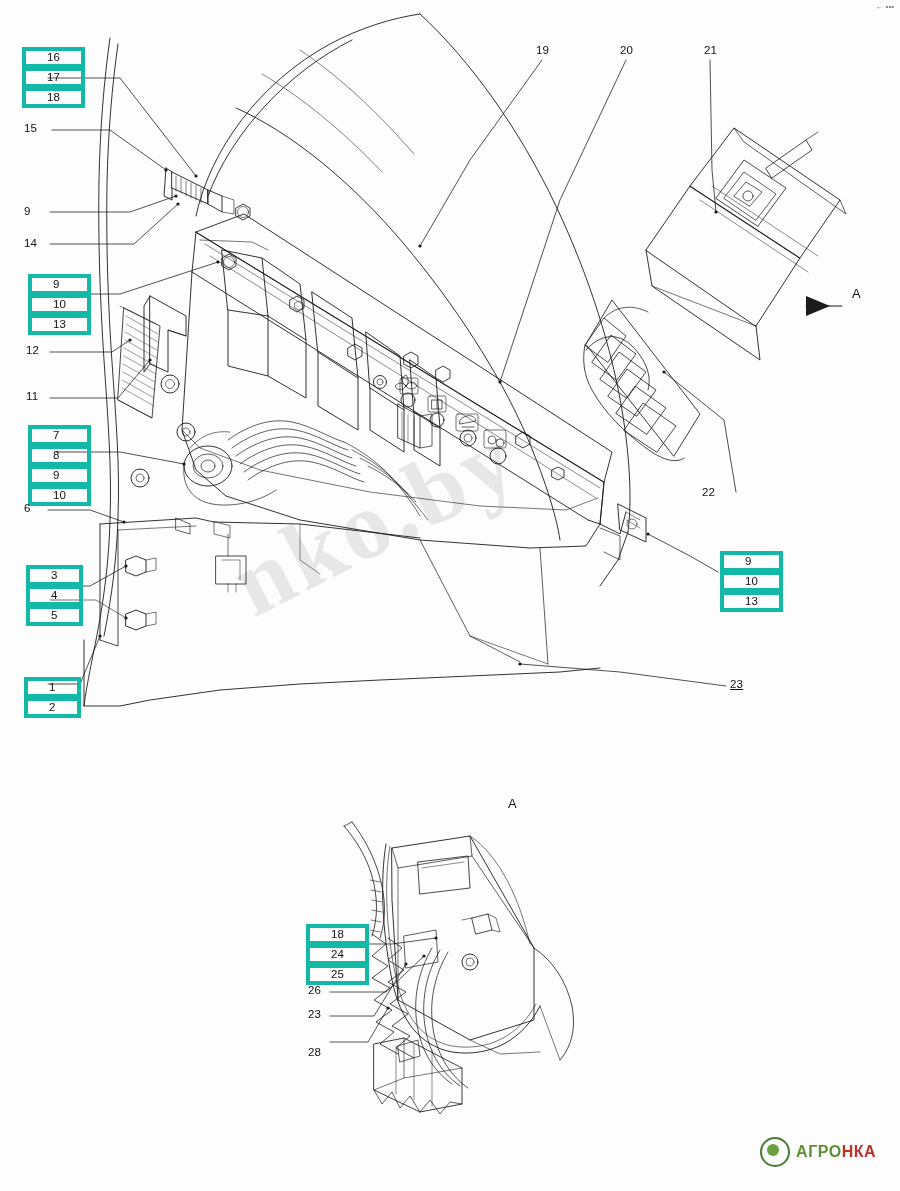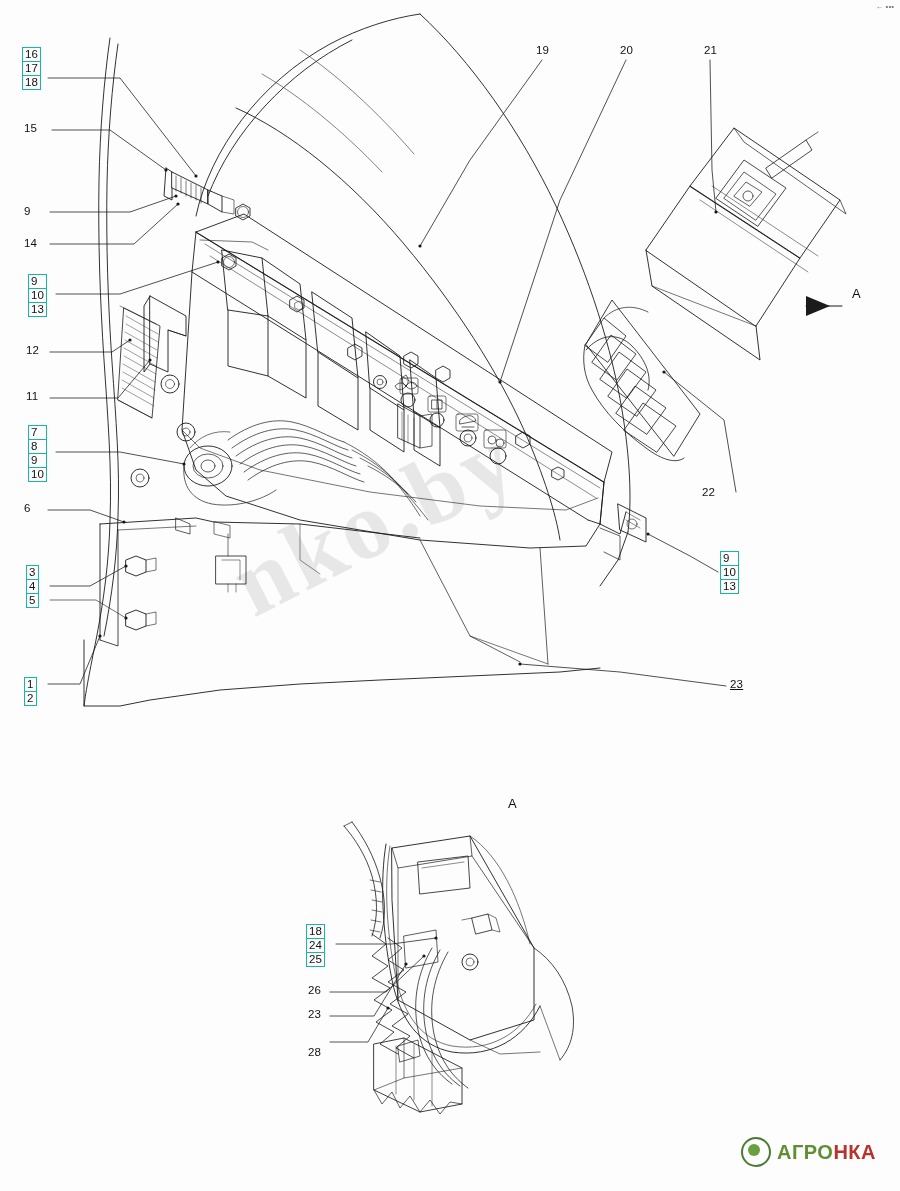--- a/index.html
+++ b/index.html
@@ -32,22 +32,22 @@
     font-size: 11.5px;
     line-height: 13px;
     letter-spacing: 0.2px;
     color: #111;
     white-space: nowrap;
   }
   .callout.stack > div {
     padding: 0 2px;
   }
   .callout.boxed > div {
-    border: 1px solid #14b8a6;
-    padding: 0 2px;
+    border: 4px solid #14b8a6;
+    padding: 0 21px;
     margin-top: -1px;
   }
   .section-letter {
     position: absolute;
     font-size: 13px;
     color: #111;
   }
   .watermark {
     position: absolute;
     left: 250px;
@@ -83,21 +83,21 @@
     position: absolute;
     left: 5px;
     top: 5px;
     width: 12px;
     height: 12px;
     border-radius: 50%;
     background: #6aa03f;
   }
   .logo-text {
     font-family: "Liberation Sans", sans-serif;
-    font-size: 20px;
+    font-size: 16px;
     font-weight: bold;
     color: #5f8f35;
     letter-spacing: 0.5px;
   }
   .logo-text .alt {
     color: #b5342b;
   }
   .corner-mark {
     position: absolute;
     right: 6px;

